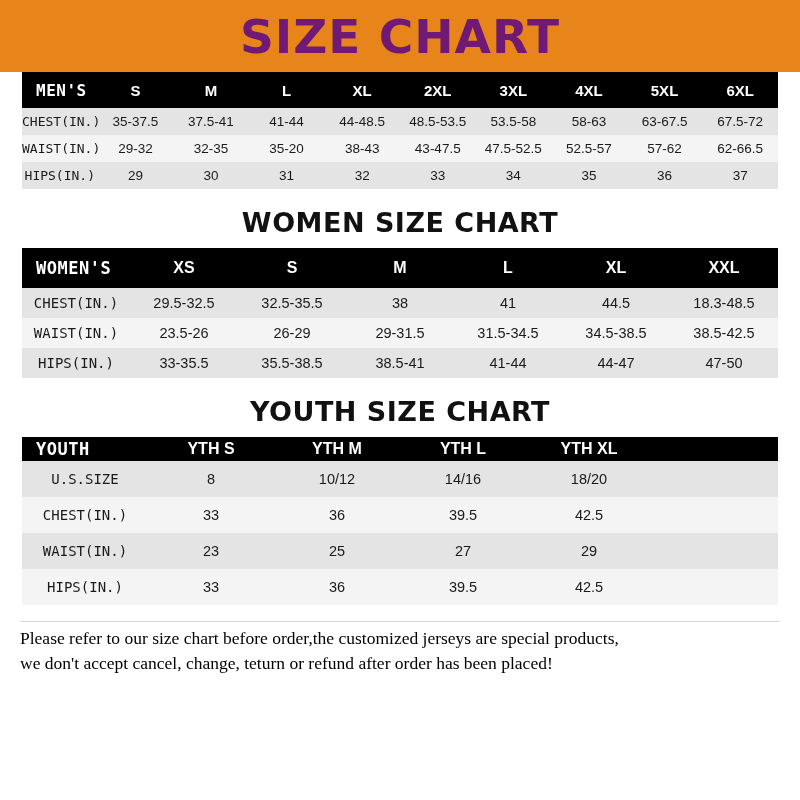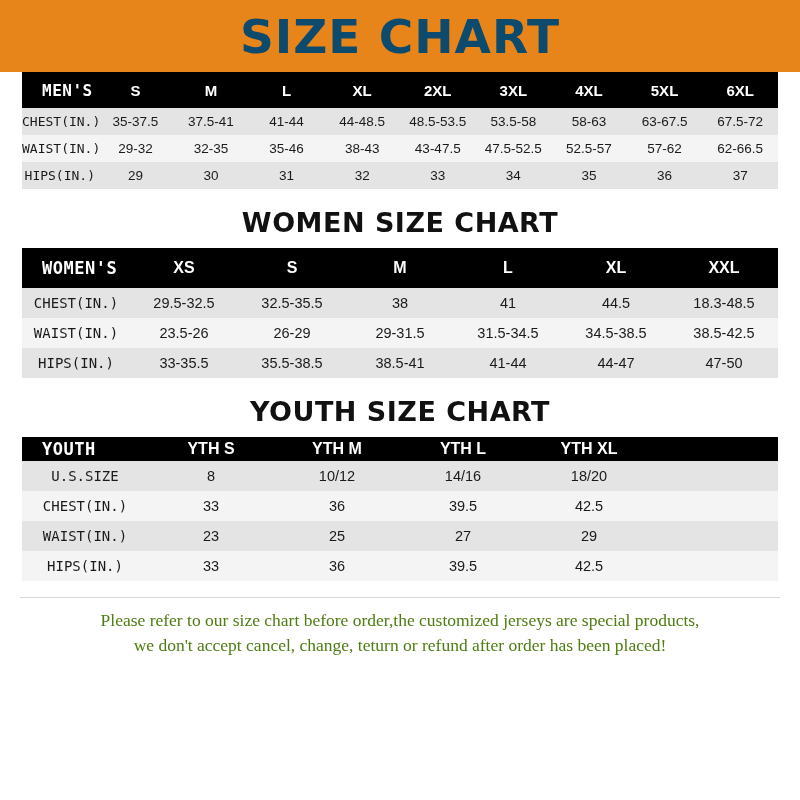--- a/index.html
+++ b/index.html
@@ -27,21 +27,21 @@
     background: #e8851a;
     display: flex;
     align-items: center;
     justify-content: center;
   }
   .banner-title {
     font-family: "DejaVu Sans", sans-serif;
     font-weight: bold;
     font-size: 47px;
     letter-spacing: 1px;
-    color: #0c4a6e;
+    color: #701a75;
     line-height: 1;
     text-align: center;
   }
   
   .section {
     padding: 0 22px;
   }
   .section-title {
     text-align: center;
     font-family: "DejaVu Sans", sans-serif;
@@ -71,21 +71,21 @@
     color: #ffffff;
     height: 36px;
     font-weight: bold;
     font-size: 15px;
   }
   table.size-table thead th.rowlabel {
     font-family: "DejaVu Sans Mono", monospace;
     font-size: 16px;
     letter-spacing: 0.5px;
     text-align: left;
-    padding-left: 20px;
+    padding-left: 14px;
   }
   table.size-table tbody tr:nth-child(odd) {
     background: #e4e4e4;
   }
   table.size-table tbody tr:nth-child(even) {
     background: #f4f4f4;
   }
   table.size-table tbody td.rowlabel {
     font-family: "DejaVu Sans Mono", monospace;
     font-size: 13px;
@@ -93,35 +93,35 @@
     text-align: center;
   }
   
   #women-table th,
   #women-table td { font-size: 14.5px; height: 30px; }
   #women-table thead th { font-size: 16px; height: 40px; }
   #women-table thead th.rowlabel { font-size: 17px; }
   #women-table tbody td.rowlabel { font-size: 14px; }
 
   #youth-table th,
-  #youth-table td { font-size: 14.5px; height: 30px; }
+  #youth-table td { font-size: 14.5px; height: 36px; }
   #youth-table thead th { font-size: 16px; height: 24px; }
   #youth-table thead th.rowlabel { font-size: 17px; }
   #youth-table tbody td.rowlabel { font-size: 14px; }
 
   
   .footer-note {
     margin: 16px 20px 0 20px;
     border-top: 1px solid #d8d8d8;
-    padding-top: 10px;
-    color: #4d7c0f;
+    padding-top: 4px;
+    color: #000000;
     font-family: "Liberation Serif", serif;
     font-size: 17.5px;
     line-height: 1.45;
-    text-align: center;
+    text-align: left;
   }
   .footer-note .line { display: block; }
 </style>
 </head>
 <body>
 
 <div class="page">
 
   <div class="banner">
     <div class="banner-title">SIZE CHART</div>
@@ -153,21 +153,21 @@
           <td>48.5-53.5</td>
           <td>53.5-58</td>
           <td>58-63</td>
           <td>63-67.5</td>
           <td>67.5-72</td>
         </tr>
         <tr>
           <td class="rowlabel">WAIST(IN.)</td>
           <td>29-32</td>
           <td>32-35</td>
-          <td>35-46</td>
+          <td>35-20</td>
           <td>38-43</td>
           <td>43-47.5</td>
           <td>47.5-52.5</td>
           <td>52.5-57</td>
           <td>57-62</td>
           <td>62-66.5</td>
         </tr>
         <tr>
           <td class="rowlabel">HIPS(IN.)</td>
           <td>29</td>

